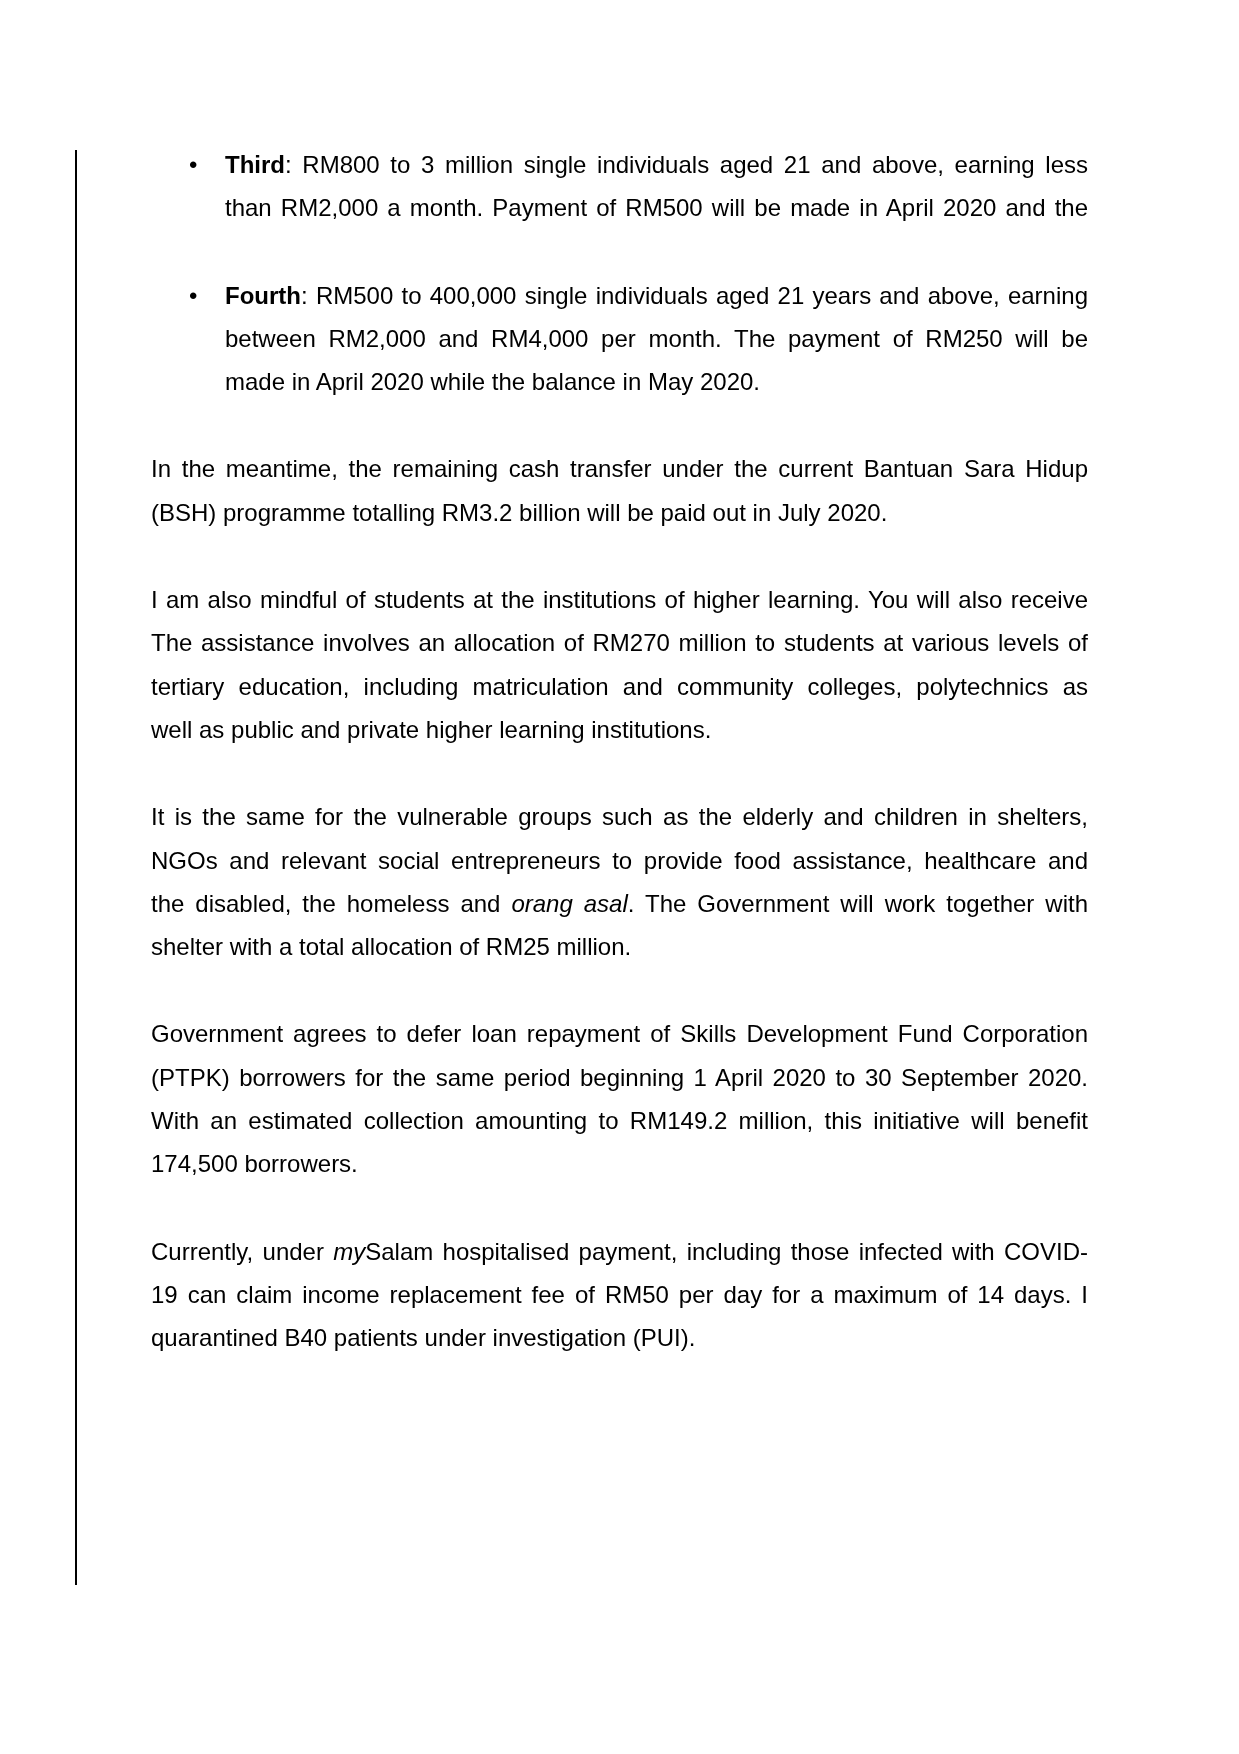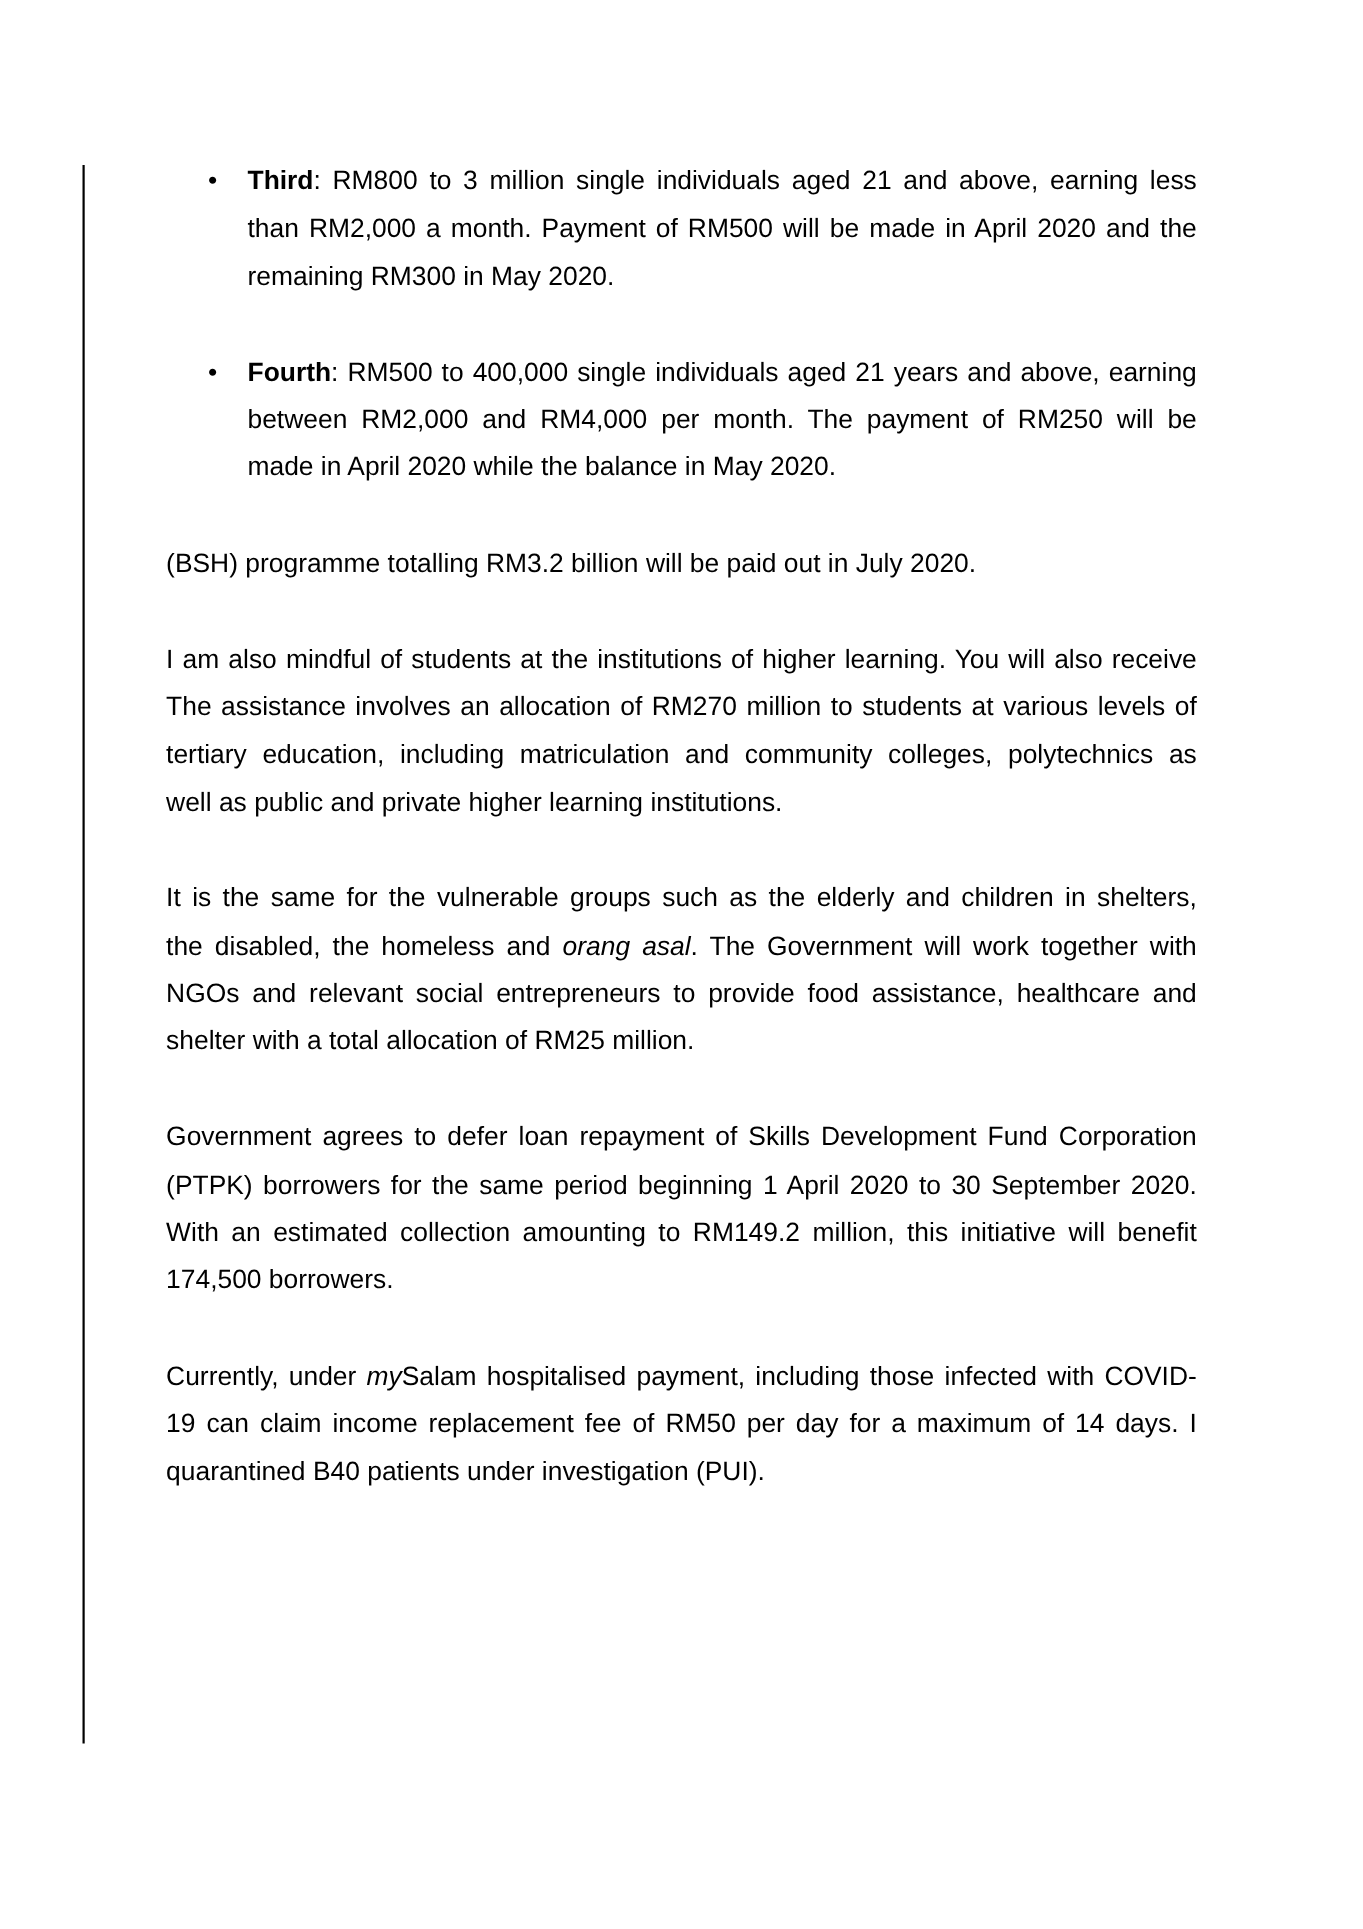--- a/index.html
+++ b/index.html
@@ -20,45 +20,45 @@
 <body>
 
 <div class="margin-bar"></div>
 
 <div class="doc">
 
   <div class="para bullet-item">
     <span class="bullet-dot">•</span>
     <span class="ln"><b>Third</b><span>: RM800 to 3 million single individuals aged 21 and above, earning less</span></span>
     <span class="ln">than RM2,000 a month. Payment of RM500 will be made in April 2020 and the</span>
-    <span class="ln last">remaining RM300 in May 2020.</span>
   </div>
 
   <div class="para bullet-item">
     <span class="bullet-dot">•</span>
     <span class="ln"><b>Fourth</b><span>: RM500 to 400,000 single individuals aged 21 years and above, earning</span></span>
     <span class="ln">between RM2,000 and RM4,000 per month. The payment of RM250 will be</span>
     <span class="ln last">made in April 2020 while the balance in May 2020.</span>
   </div>
 
   <div class="para">
+    <span class="ln">In the meantime, the remaining cash transfer under the current Bantuan Sara Hidup</span>
     <span class="ln last">(BSH) programme totalling RM3.2 billion will be paid out in July 2020.</span>
   </div>
 
   <div class="para">
     <span class="ln">I am also mindful of students at the institutions of higher learning. You will also receive</span>
     <span class="ln">The assistance involves an allocation of RM270 million to students at various levels of</span>
     <span class="ln">tertiary education, including matriculation and community colleges, polytechnics as</span>
     <span class="ln last">well as public and private higher learning institutions.</span>
   </div>
 
   <div class="para">
     <span class="ln">It is the same for the vulnerable groups such as the elderly and children in shelters,</span>
+    <span class="ln">NGOs and relevant social entrepreneurs to provide food assistance, healthcare and</span>
     <span class="ln"><span>the disabled, the homeless and </span><i>orang asal</i><span>. The Government will work together with</span></span>
-    <span class="ln">NGOs and relevant social entrepreneurs to provide food assistance, healthcare and</span>
     <span class="ln last">shelter with a total allocation of RM25 million.</span>
   </div>
 
   <div class="para">
     <span class="ln">Government agrees to defer loan repayment of Skills Development Fund Corporation</span>
     <span class="ln">(PTPK) borrowers for the same period beginning 1 April 2020 to 30 September 2020.</span>
     <span class="ln">With an estimated collection amounting to RM149.2 million, this initiative will benefit</span>
     <span class="ln last">174,500 borrowers.</span>
   </div>
 

